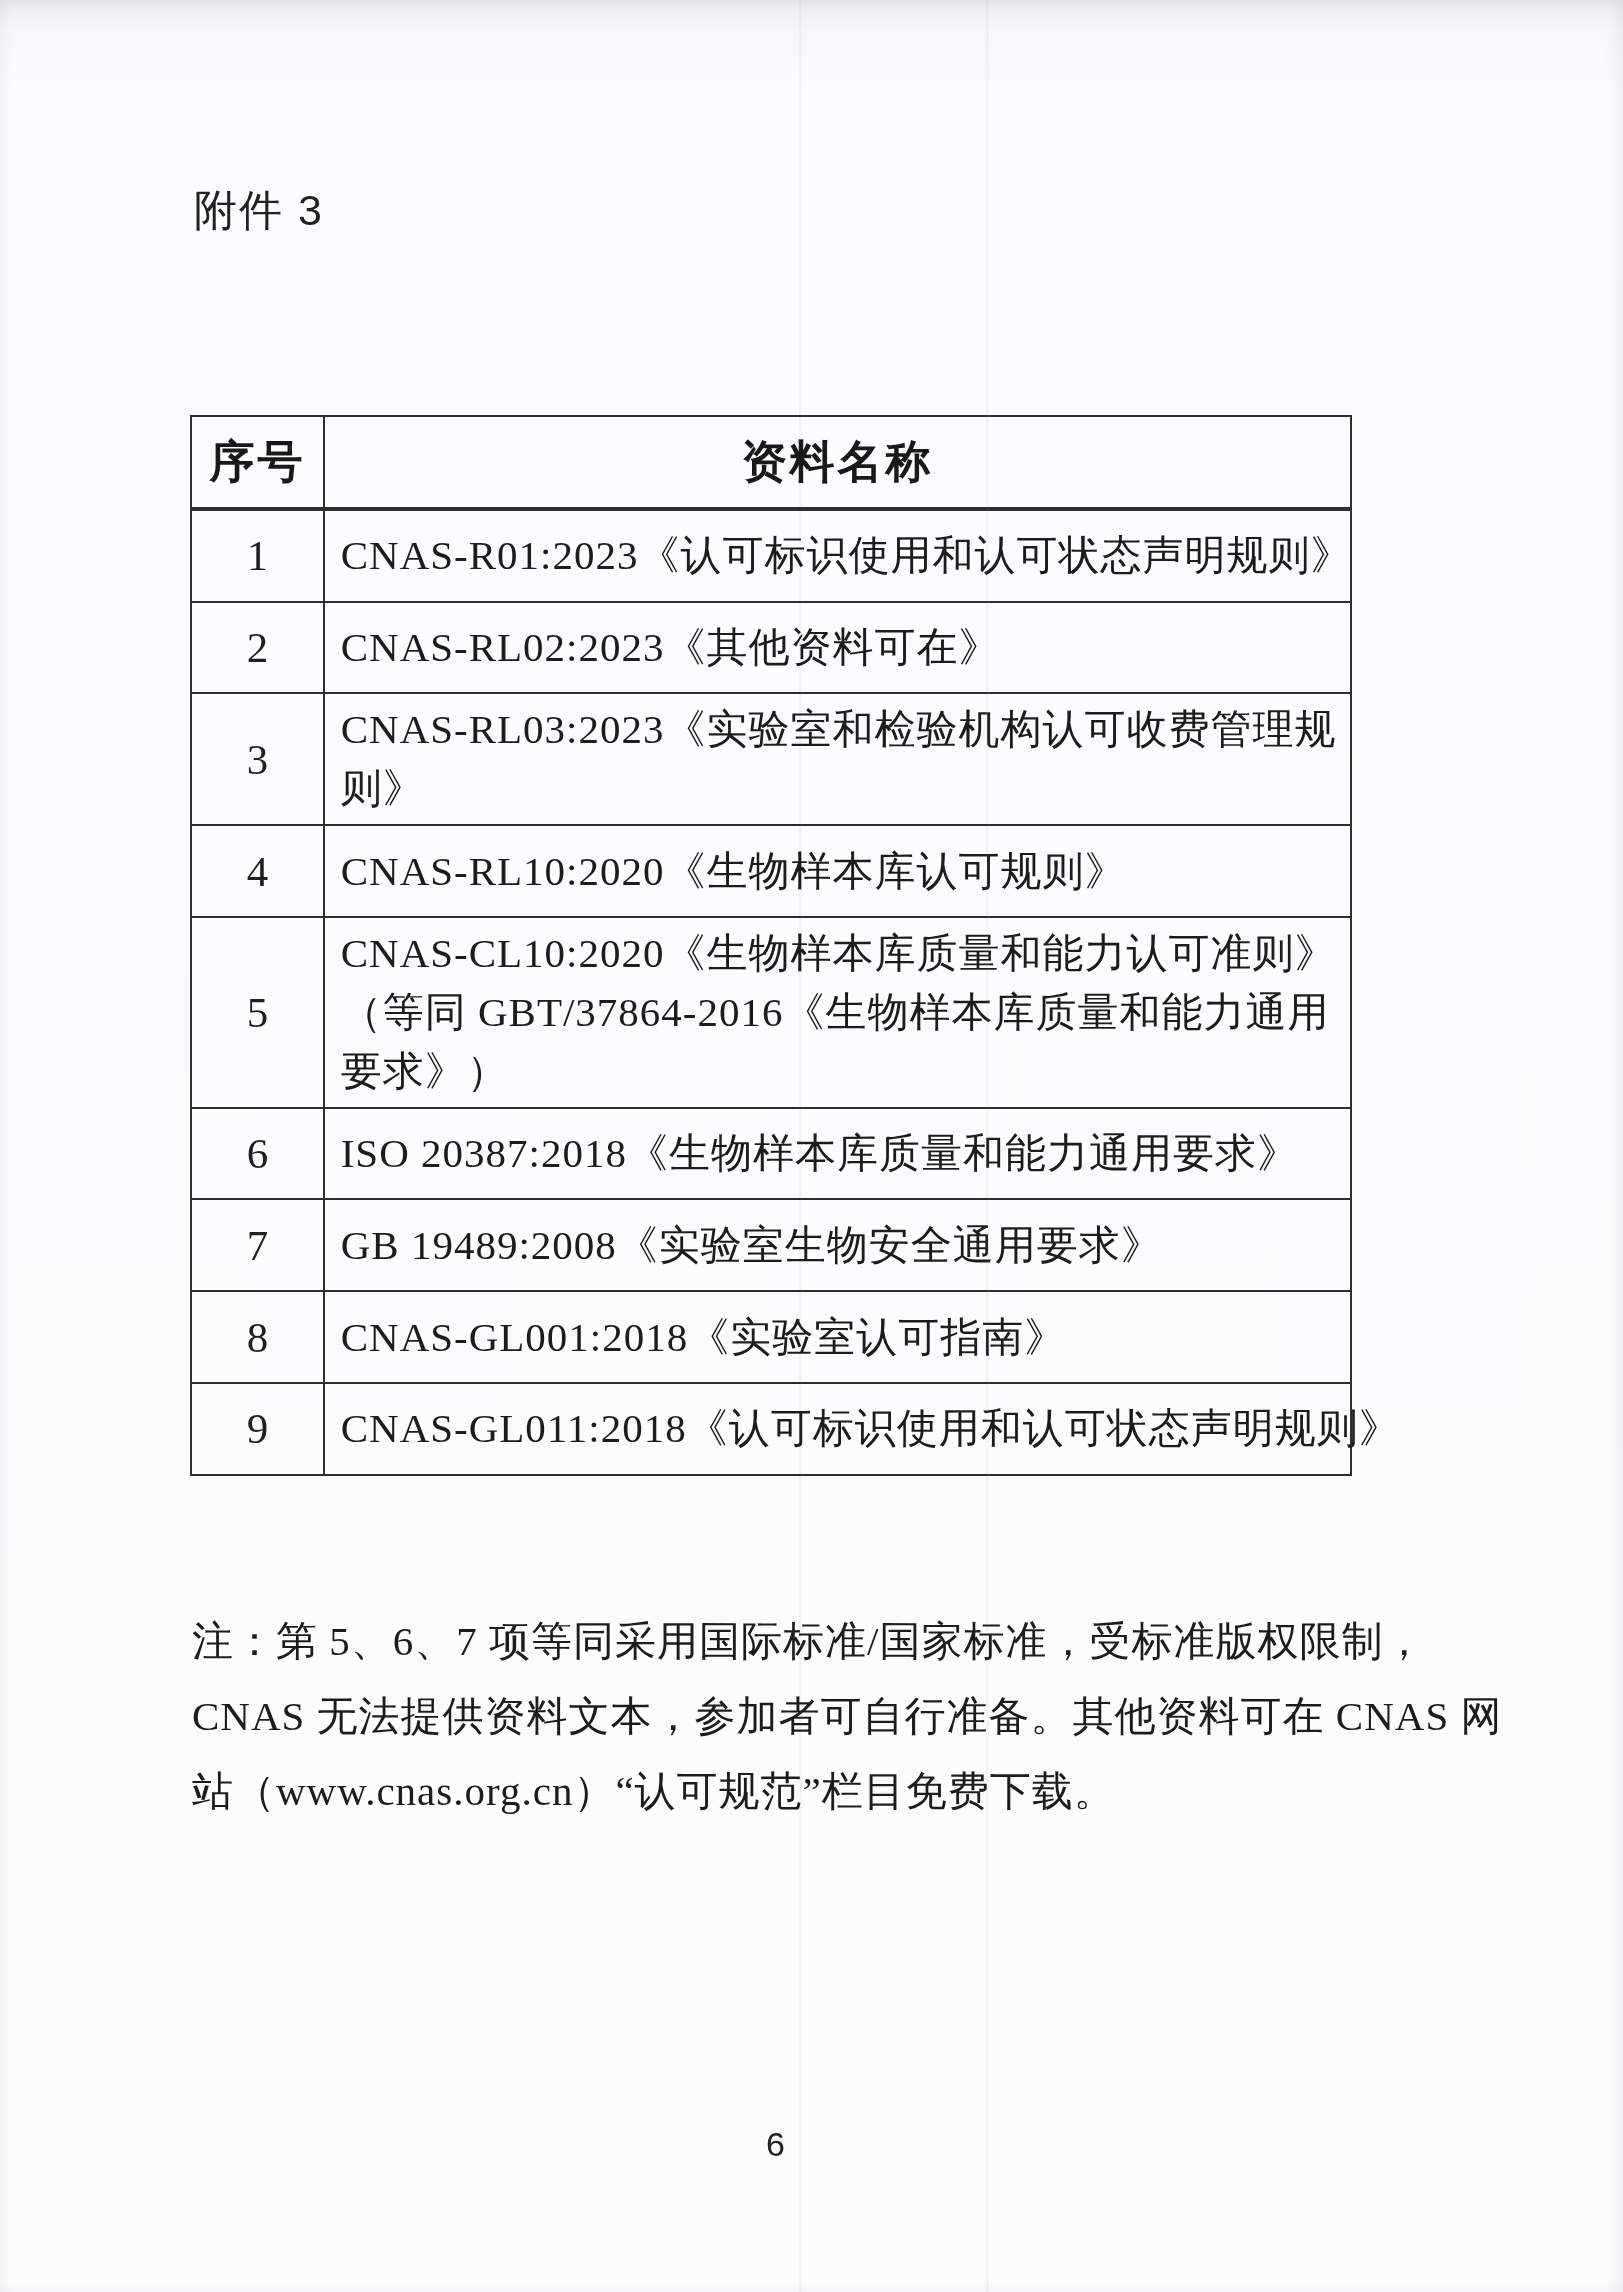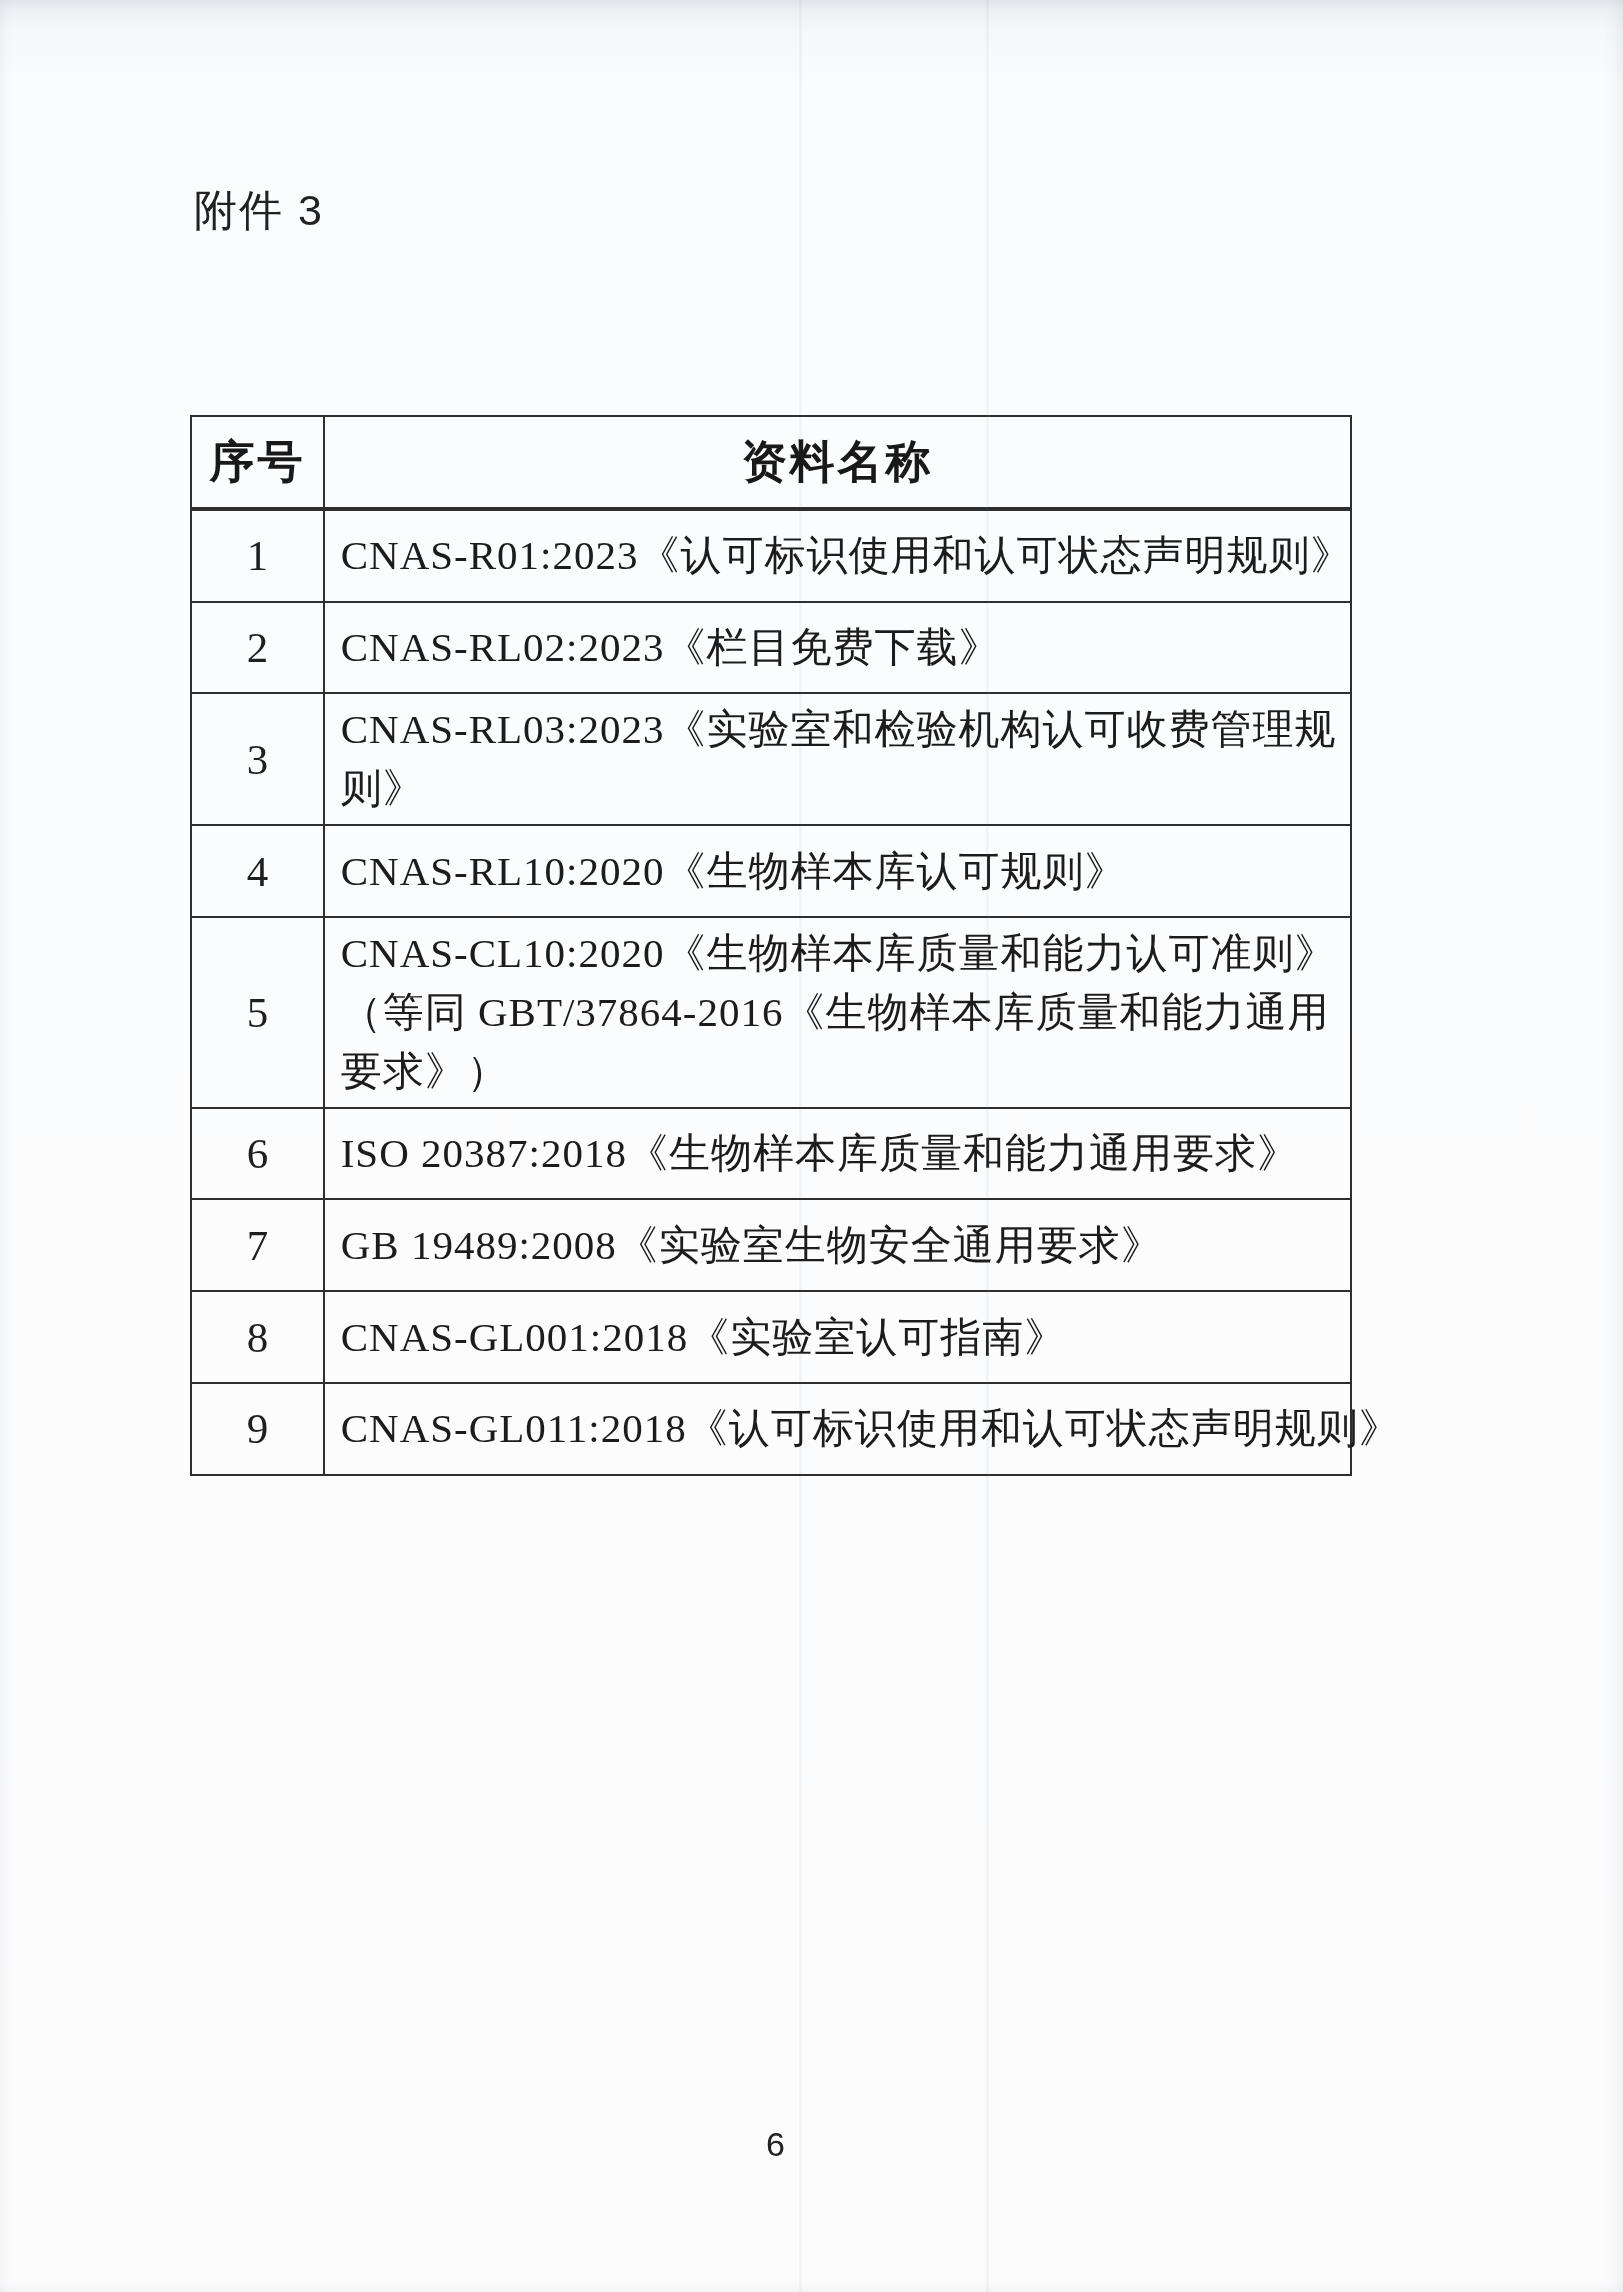--- a/index.html
+++ b/index.html
@@ -110,21 +110,21 @@
     <tbody id="table-body">
         <tr>
           <td class="num-cell">1</td>
           <td class="name-cell">
             <div class="name-line">CNAS-R01:2023《认可标识使用和认可状态声明规则》</div>
           </td>
         </tr>
         <tr>
           <td class="num-cell">2</td>
           <td class="name-cell">
-            <div class="name-line">CNAS-RL02:2023《栏目免费下载》</div>
+            <div class="name-line">CNAS-RL02:2023《其他资料可在》</div>
           </td>
         </tr>
         <tr>
           <td class="num-cell">3</td>
           <td class="name-cell">
             <div class="name-line">CNAS-RL03:2023《实验室和检验机构认可收费管理规</div>
             <div class="name-line">则》</div>
           </td>
         </tr>
         <tr>
@@ -161,17 +161,22 @@
         </tr>
         <tr>
           <td class="num-cell">9</td>
           <td class="name-cell">
             <div class="name-line">CNAS-GL011:2018《认可标识使用和认可状态声明规则》</div>
           </td>
         </tr>
       </tbody>
   </table>
 
+  <div class="note" id="note-block">
+      <div class="note-line">注：第 5、6、7 项等同采用国际标准/国家标准，受标准版权限制，</div>
+      <div class="note-line">CNAS 无法提供资料文本，参加者可自行准备。其他资料可在 CNAS 网</div>
+      <div class="note-line">站（www.cnas.org.cn）“认可规范”栏目免费下载。</div>
+    </div>
 
   <div class="page-number">6</div>
 
 </div>
 
 
 </body></html>

